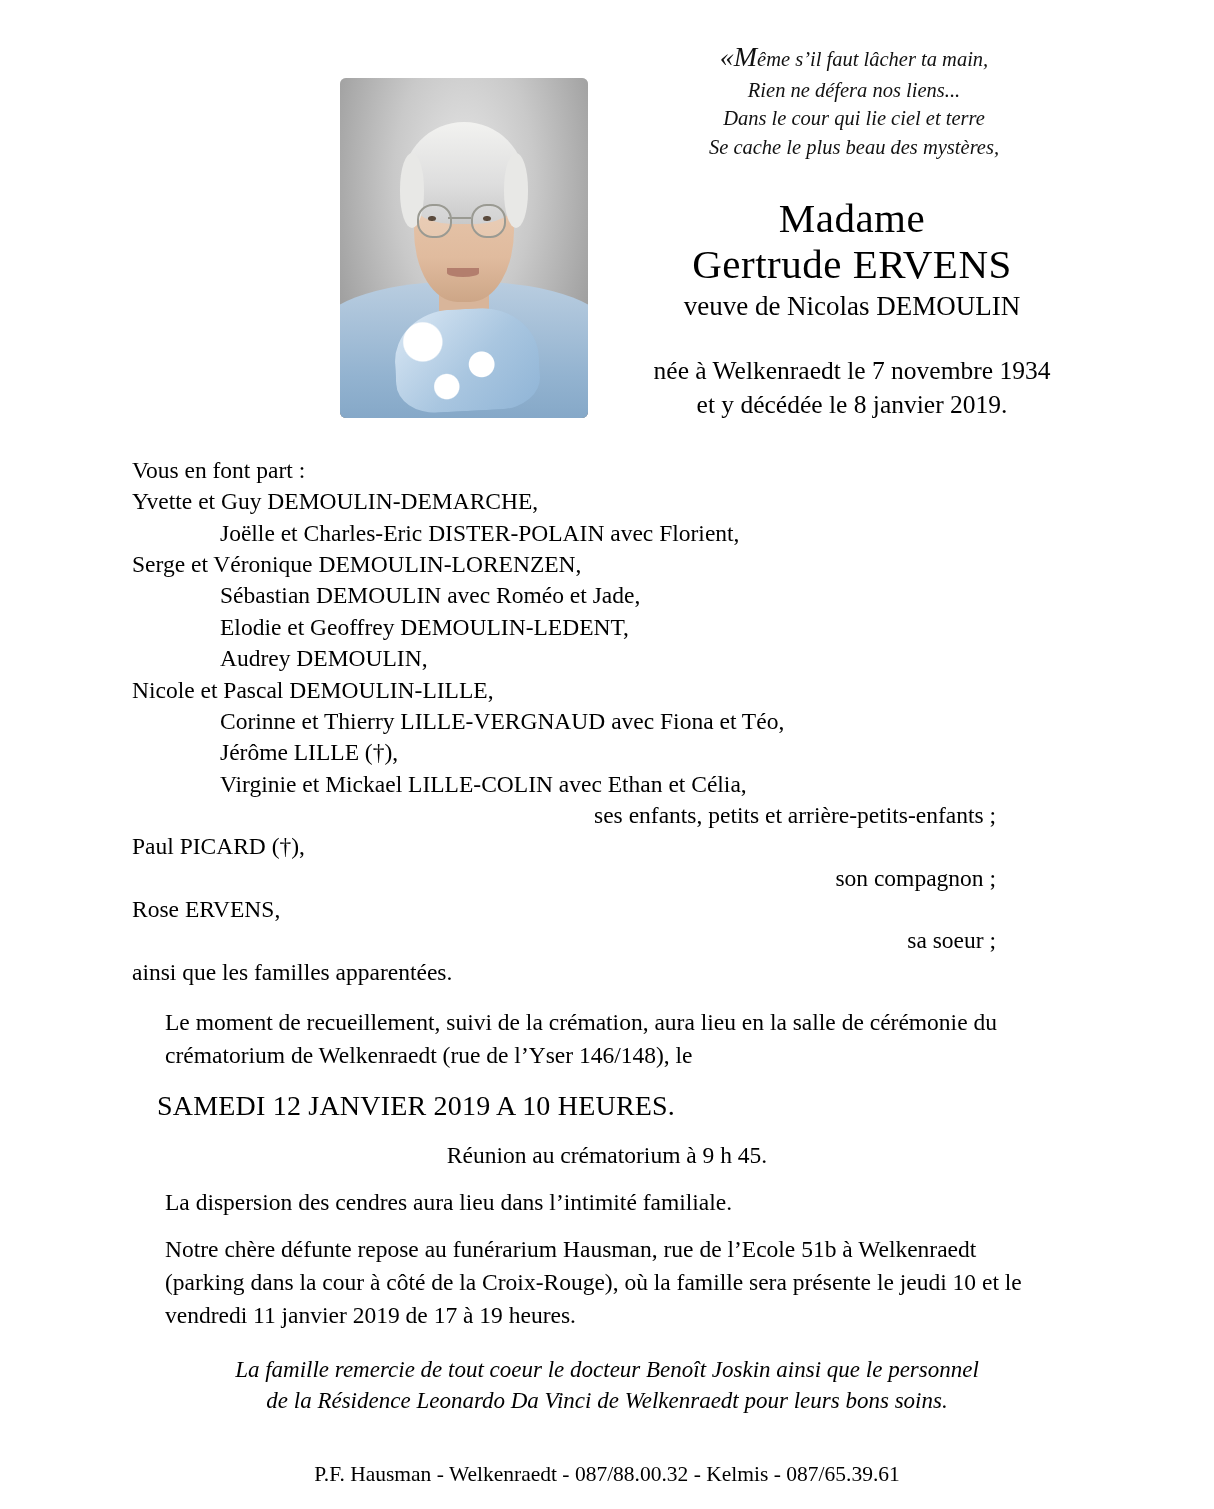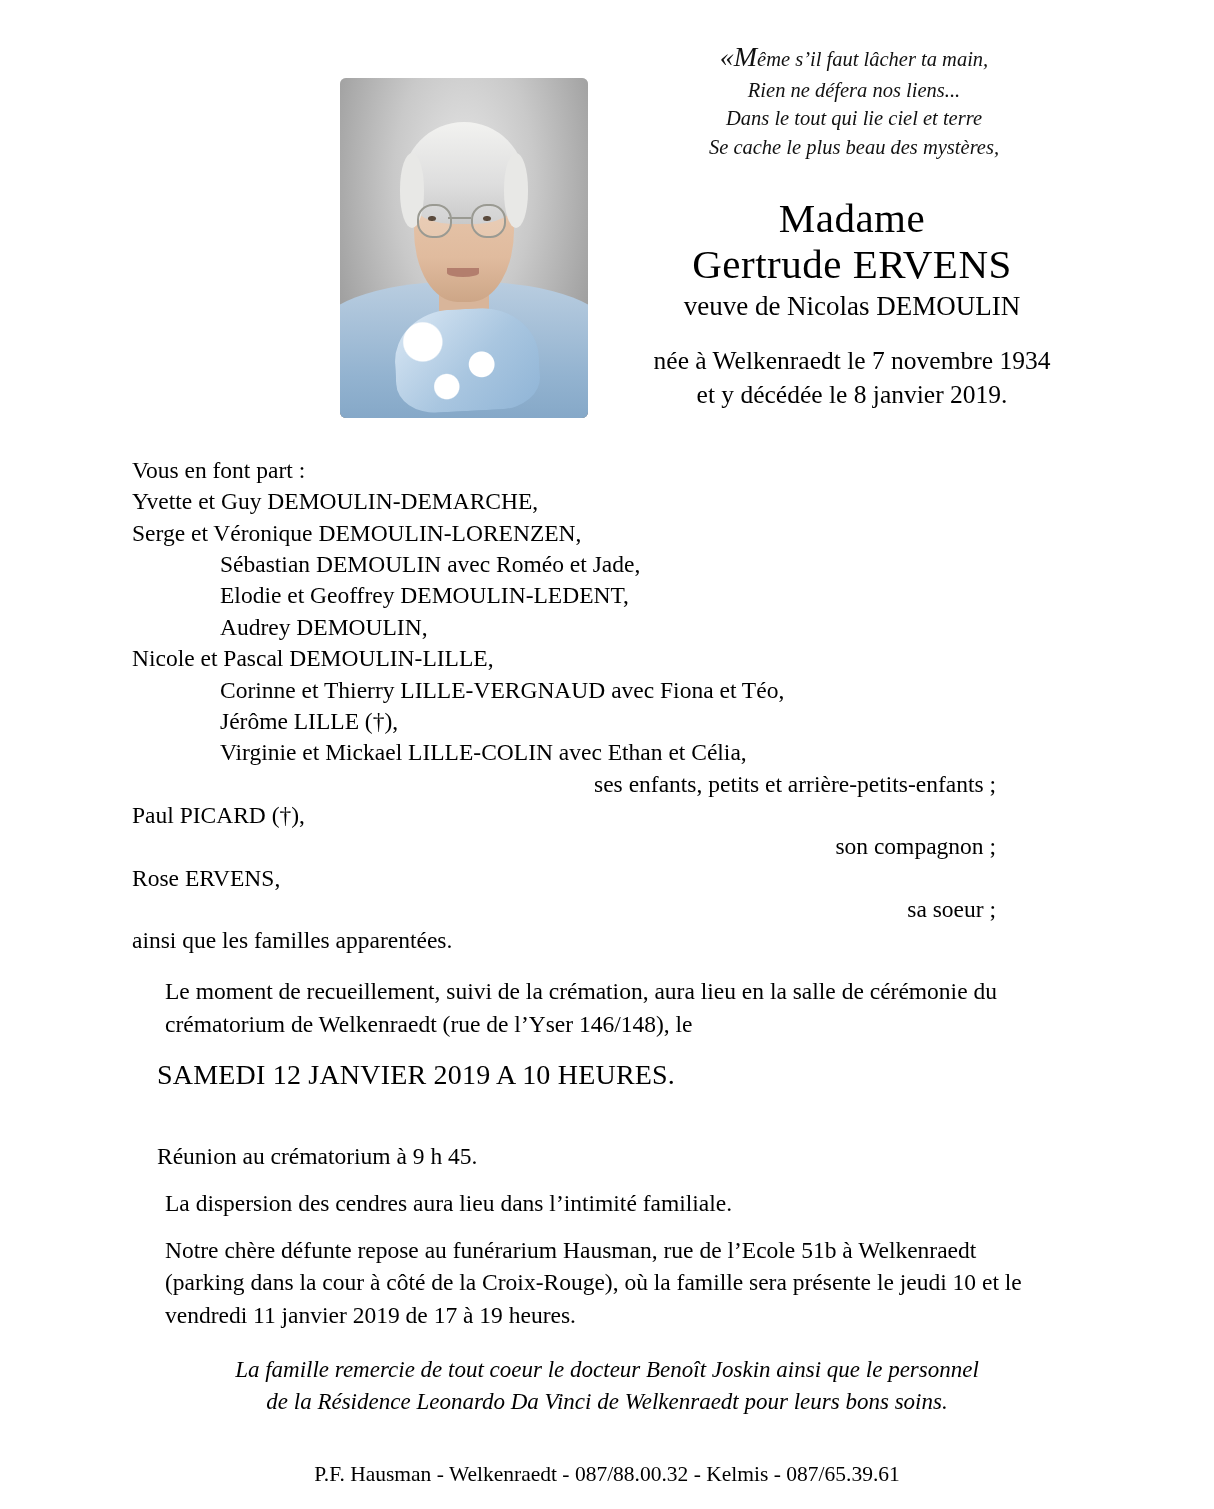--- a/index.html
+++ b/index.html
@@ -190,21 +190,21 @@
   }
   .subtitle-spouse {
     font-size: 27px;
     line-height: 1.25;
     margin-top: 2px;
   }
   .birth-line, .death-line {
     font-size: 25.5px;
     line-height: 1.35;
   }
-  .birth-line { margin-top: 20px; }
+  .birth-line { margin-top: 30px; }
 
   
   .body-area {
     position: absolute;
     left: 0;
     top: 455px;
     width: 1214px;
   }
 
   .family {
@@ -218,21 +218,21 @@
   .family .right { text-align: right; padding-right: 86px; }
 
   .ceremony {
     margin: 18px auto 0 auto;
     width: 900px;
     font-size: 23.5px;
     line-height: 1.4;
   }
   .ceremony p { margin: 0; }
   .ceremony .gap { height: 14px; }
-  .ceremony .center { text-align: left; margin-top: 32px; }
+  .ceremony .center { text-align: center; }
   .ceremony .bold-center {
     text-align: left;
     font-weight: normal;
     font-size: 28px;
     letter-spacing: 0.2px;
   }
   .ceremony .indent { padding-left: 8px; }
 
   .thanks {
     margin: 22px auto 0 auto;
@@ -276,39 +276,40 @@
         <div class="p-eye-r"></div>
         <div class="p-mouth"></div>
       </div>
     </div>
 
     <div class="poem">
       <div>
         <span class="dropcap">«M</span><span>ême s’il faut lâcher ta main,</span>
       </div>
       <div>Rien ne défera nos liens...</div>
-      <div>Dans le tout qui lie ciel et terre</div>
+      <div>Dans le cour qui lie ciel et terre</div>
       <div>Se cache le plus beau des mystères,</div>
     </div>
 
     <div class="name-block">
       <div class="title-madame">Madame</div>
       <div class="title-name">Gertrude ERVENS</div>
       <div class="subtitle-spouse">veuve de Nicolas DEMOULIN</div>
       <div class="birth-line">née à Welkenraedt le 7 novembre 1934</div>
       <div class="death-line">et y décédée le 8 janvier 2019.</div>
     </div>
 
   </div>
 
   <div class="body-area">
 
     <div class="family">
       <div class="lead">Vous en font part :</div>
       <div class="lead">Yvette et Guy DEMOULIN-DEMARCHE,</div>
+      <div class="indent1">Joëlle et Charles-Eric DISTER-POLAIN avec Florient,</div>
       <div class="lead">Serge et Véronique DEMOULIN-LORENZEN,</div>
       <div class="indent1">Sébastian DEMOULIN avec Roméo et Jade,</div>
       <div class="indent1">Elodie et Geoffrey DEMOULIN-LEDENT,</div>
       <div class="indent1">Audrey DEMOULIN,</div>
       <div class="lead">Nicole et Pascal DEMOULIN-LILLE,</div>
       <div class="indent1">Corinne et Thierry LILLE-VERGNAUD avec Fiona et Téo,</div>
       <div class="indent1">Jérôme LILLE (†),</div>
       <div class="indent1">Virginie et Mickael LILLE-COLIN avec Ethan et Célia,</div>
       <div class="right">ses enfants, petits et arrière-petits-enfants ;</div>
       <div class="lead">Paul PICARD (†),</div>

